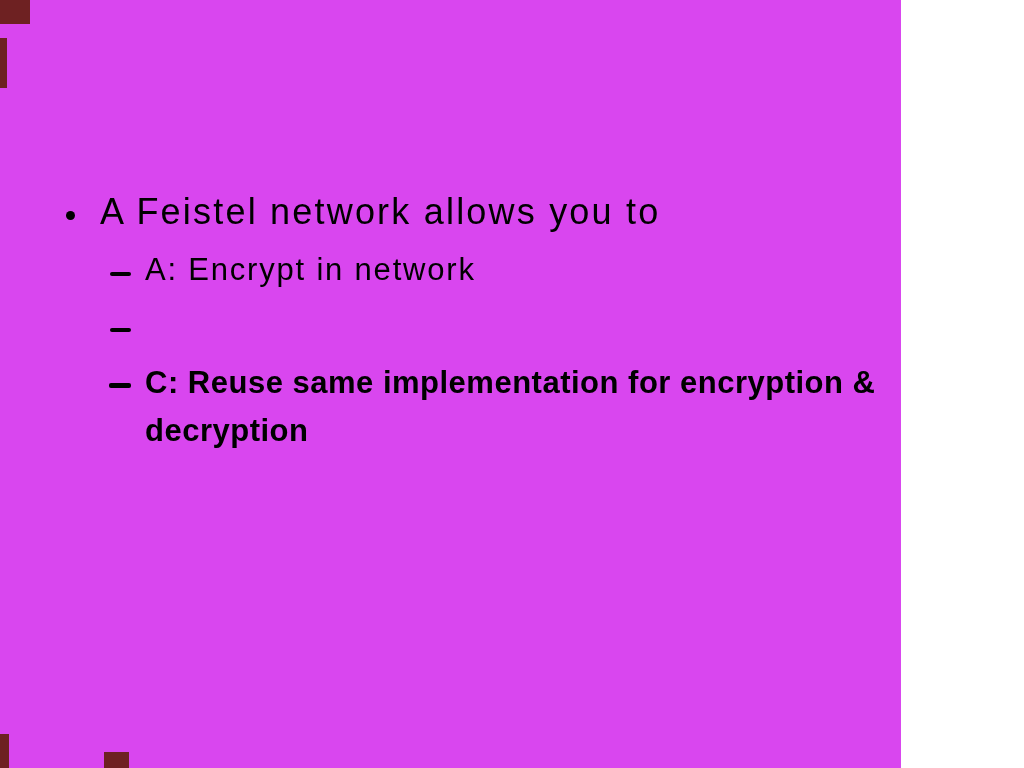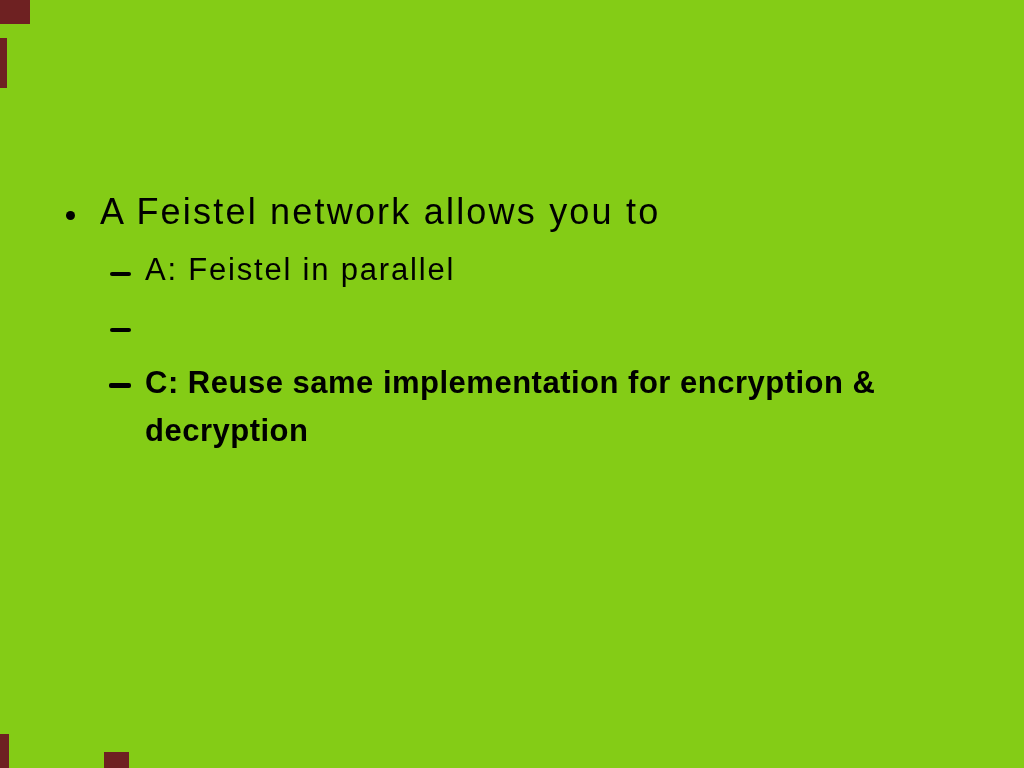--- a/index.html
+++ b/index.html
@@ -4,22 +4,22 @@
 <style>
   html, body { margin: 0; padding: 0; }
   body {
     width: 1024px; height: 768px;
     background: #ffffff;
     font-family: "Liberation Sans", sans-serif;
     overflow: hidden;
   }
   .slide {
     position: relative;
-    width: 1024px; height: 768px;
-    background: #84cc16;
+    width: 901px; height: 768px;
+    background: #d946ef;
   }
   
   .accent { position: absolute; }
   .accent-top-left     { left: 0;   top: 0;    width: 30px; height: 24px; }
   .accent-left-bar     { left: 0;   top: 38px; width: 7px;  height: 50px; }
   .accent-bottom-left  { left: 0;   top: 734px; width: 9px; height: 34px; }
   .accent-bottom-tab   { left: 104px; top: 752px; width: 25px; height: 16px; }
   
   .line {
     position: absolute;
@@ -66,21 +66,21 @@
 
   <div class="accent accent-top-left" style="background-color: rgb(110, 33, 34);"></div>
   <div class="accent accent-left-bar" style="background-color: rgb(110, 33, 34);"></div>
   <div class="accent accent-bottom-left" style="background-color: rgb(110, 33, 34);"></div>
   <div class="accent accent-bottom-tab" style="background-color: rgb(110, 33, 34);"></div>
 
   <span class="bullet-dot"></span>
   <div class="line main-line">A Feistel network allows you to</div>
 
   <span class="bullet-dash dash-a"></span>
-  <div class="line sub-line sub-a">A: Feistel in parallel</div>
+  <div class="line sub-line sub-a">A: Encrypt in network</div>
 
   <span class="bullet-dash dash-b"></span>
 
   <span class="bullet-dash dash-c"></span>
   <div class="line sub-line sub-c1 bold">C: Reuse same implementation for encryption &amp;</div>
   <div class="line sub-line sub-c2 bold">decryption</div>
 
 </div>
 
 </body></html>

